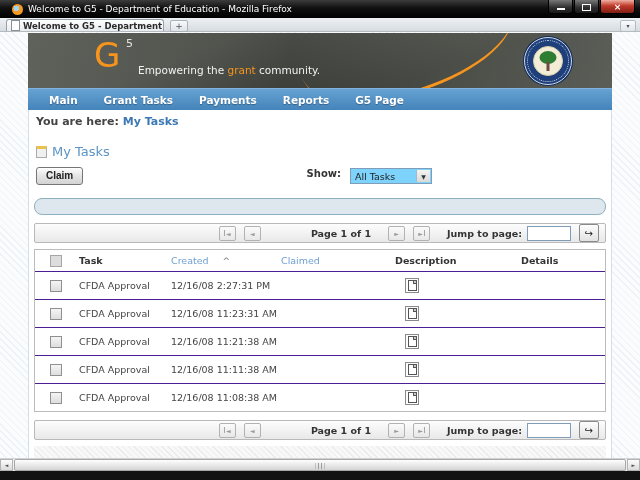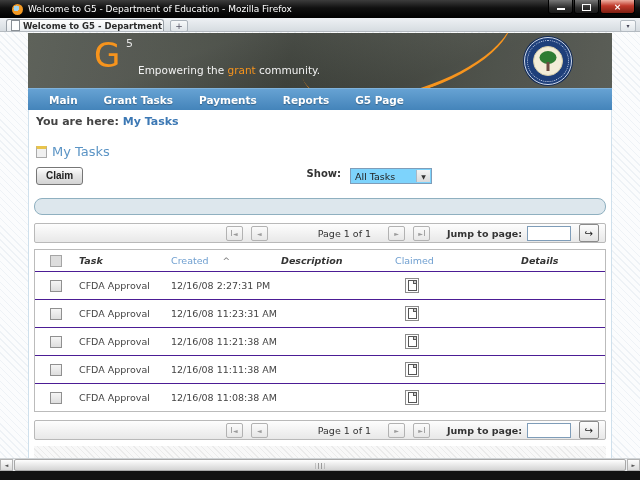--- a/index.html
+++ b/index.html
@@ -83,33 +83,33 @@
     background:linear-gradient(#f4f4f4,#d9d9d9);display:flex;align-items:center;justify-content:center;font-size:6px;color:#333;}
 
   .statusbar{margin-top:13px;height:15px;border:1px solid #8fb0c0;border-radius:8px;background:#dde7ed;}
 
   .pagbar{margin-top:8px;height:20px;border:1px solid #b9b9b9;border-radius:2px;
     background:linear-gradient(#fdfdfd,#e8e8e8);display:flex;align-items:center;justify-content:flex-end;
     padding-right:6px;gap:5px;font-size:9.5px;color:#555;box-sizing:border-box;}
   .pag-btn{width:15px;height:13px;border:1px solid #b2b2b2;border-radius:2px;background:linear-gradient(#fbfbfb,#e7e7e7);
     color:#9b9b9b;font-size:6px;display:flex;align-items:center;justify-content:center;gap:1px;margin-left:3px;}
   .pbar{width:1px;height:6px;background:#a5a5a5;}
-  .page-status{font-weight:normal;color:#333;margin:16px 9px;padding-left:36px;}
+  .page-status{font-weight:bold;color:#333;margin:16px 9px;padding-left:36px;}
   .jump-label{font-weight:bold;color:#333;margin-left:12px;}
   .jump-input{width:38px;height:13px;border:1px solid #7f9db9;font-size:10px;padding:0 2px;font-family:inherit;}
   .go-btn{width:18px;height:16px;border:1px solid #8a8a8a;border-radius:2px;margin-left:3px;
     background:linear-gradient(#fdfdfd,#e2e2e2);font-size:10px;color:#222;display:flex;align-items:center;justify-content:center;}
 
   
   .tasktable{margin-top:6px;border:1px solid #bbb;font-size:9.5px;color:#444;}
   .trow{display:grid;grid-template-columns:42px 92px 110px 114px 126px 1fr;align-items:center;height:27px;border-top:1px solid #4c1d95;}
   .trow.head{height:21px;border-top:none;}
   .cell{padding-left:2px;white-space:nowrap;overflow:hidden;}
   .cell.cb{display:flex;justify-content:center;padding:0;}
-  .head .col-label{color:#333;font-weight:bold;font-style:italic;}
+  .head .col-label{color:#333;font-weight:bold;}
   .head .link{color:#6f9fd0;text-align:center;}
   .sort-caret{color:#777;margin-left:14px;font-size:9px;}
   .checkbox{width:10px;height:10px;border:1px solid #909090;background:linear-gradient(#f5f5f5,#dedede);}
   .checkbox.dis{background:#ddd;border-color:#a5a5a5;}
   .doc-btn{width:14px;height:15px;border:1px solid #8a8a8a;background:#fdfdfd;margin-left:10px;
     display:flex;align-items:center;justify-content:center;box-sizing:border-box;}
   .doc-page{width:7px;height:9px;border:1px solid #555;background:#fff;position:relative;}
   .doc-page::after{content:"";position:absolute;right:0;top:0;width:3px;height:3px;background:#c9c9c9;
     border-left:1px solid #555;border-bottom:1px solid #555;box-sizing:border-box;}
 
@@ -230,22 +230,22 @@
             </div>
         </div>
 
         <div class="tasktable">
           <div class="trow head">
             <div class="cell cb">
                 <span class="checkbox dis"></span>
               </div>
             <div class="cell col-label">Task</div>
             <div class="cell"><span class="link">Created</span><span class="sort-caret">^</span></div>
+            <div class="cell"><span class="link">Claimed</span></div>
             <div class="cell col-label">Description</div>
-            <div class="cell"><span class="link">Claimed</span></div>
             <div class="cell col-label">Details</div>
           </div>
 
           <div class="trow">
             <div class="cell cb">
                 <span class="checkbox"></span>
               </div>
             <div class="cell">CFDA Approval</div>
             <div class="cell">12/16/08 2:27:31 PM</div>
             <div class="cell"></div>

